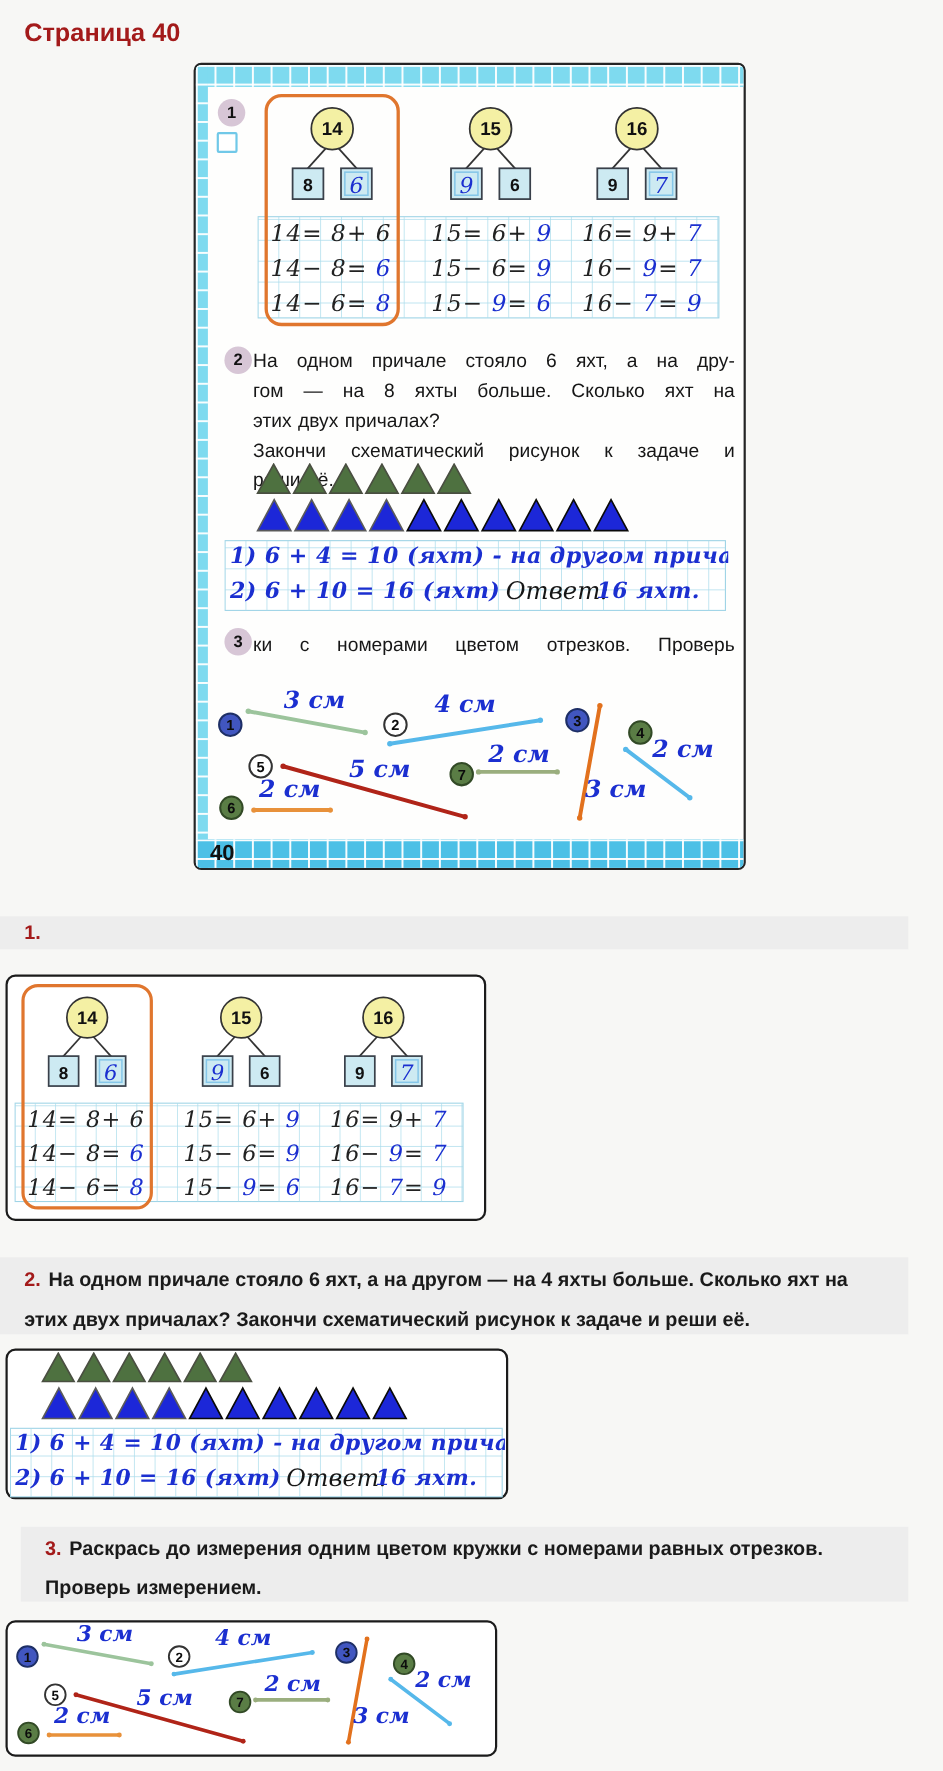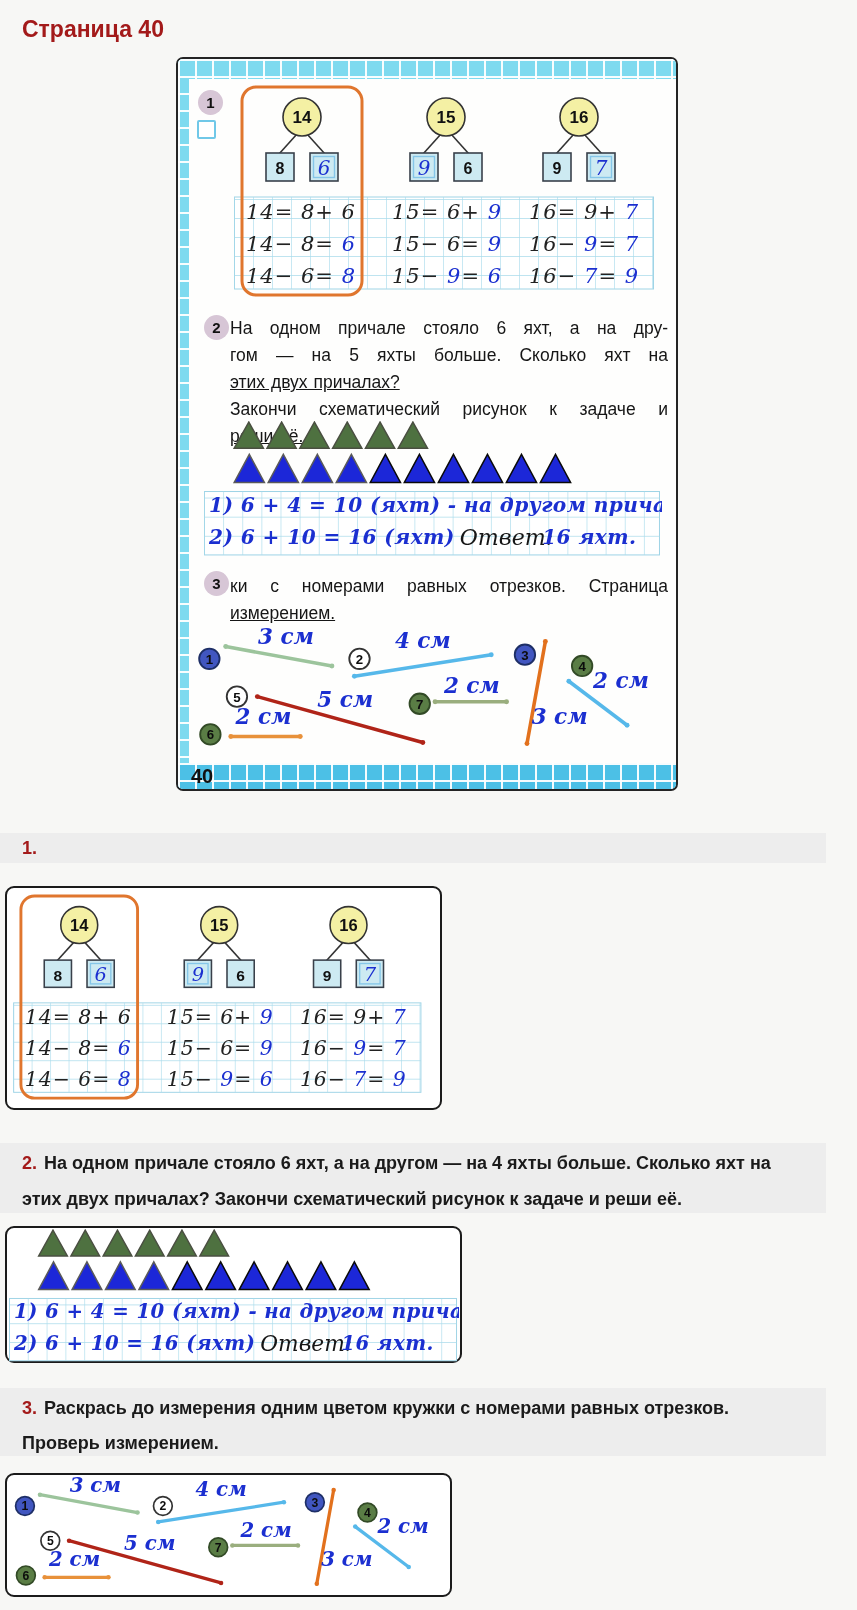--- a/index.html
+++ b/index.html
@@ -19,31 +19,31 @@
   .strip.left{left:0;top:0;bottom:0;width:11px;}
   .strip.bottom{left:0;right:0;bottom:0;height:26px;background-color:#4cc0e6;}
   .pgnum{position:absolute;left:13px;top:1px;font-size:20px;font-weight:bold;color:#111;line-height:24px;}
 
   .badge{position:absolute;width:25px;height:25px;border-radius:50%;background:#d7c6d6;
          color:#111;font-size:15px;font-weight:bold;text-align:center;line-height:25px;}
   .checkbox{position:absolute;width:15px;height:15px;border:2px solid #70c8e8;background:#fff;border-radius:2px;}
 
   .wbtext{position:absolute;font-size:17.5px;line-height:27px;color:#161616;word-spacing:1px;margin-top:12px;}
   .wbtext .ln{text-align:justify;text-align-last:justify;}
-  .wbtext .ln.last{text-align-last:left;text-decoration:underline;}
+  .wbtext .ln.last{text-align-last:left;}
 
   .figsvg{position:absolute;display:block;}
 
   
   .bar{position:absolute;left:0;right:0;background:#ededed;font-size:18px;font-weight:bold;
        color:#1a1a1a;box-sizing:border-box;}
   .bar .num{color:#a31a1a;margin-right:7px;}
   .bar1{top:833px;height:30px;line-height:30px;padding:0 22px;}
   .bar2{top:1143px;height:70px;line-height:36px;padding:2px 24px 0 22px;}
-  .bar3{top:1388px;height:68px;line-height:35px;padding:3px 28px 0 22px;}
+  .bar3{top:1388px;height:68px;line-height:35px;padding:3px 28px 0 22px;margin-left:19px;}
 
   
   .imgbox{position:absolute;background:#fff;border:2px solid #1b1b1b;border-radius:9px;box-sizing:border-box;}
   .box1{left:5px;top:886px;width:437px;height:224px;}
   .box2{left:5px;top:1226px;width:457px;height:137px;}
   .box3{left:5px;top:1473px;width:447px;height:124px;}
 </style>
 </head>
 <body>
 
@@ -106,21 +106,21 @@
         <text x="158" y="166" style="font-family:&quot;DejaVu Serif&quot;,serif;font-style:italic;font-size:21px;letter-spacing:1px;" text-anchor="start"><tspan fill="#222">15− 6= </tspan><tspan fill="#1b2fd0">9</tspan></text>
         <text x="295" y="166" style="font-family:&quot;DejaVu Serif&quot;,serif;font-style:italic;font-size:21px;letter-spacing:1px;" text-anchor="start"><tspan fill="#222">16− </tspan><tspan fill="#1b2fd0">9</tspan><tspan fill="#222">= </tspan><tspan fill="#1b2fd0">7</tspan></text>
         <text x="12" y="198" style="font-family:&quot;DejaVu Serif&quot;,serif;font-style:italic;font-size:21px;letter-spacing:1px;" text-anchor="start"><tspan fill="#222">14− 6= </tspan><tspan fill="#1b2fd0">8</tspan></text>
         <text x="158" y="198" style="font-family:&quot;DejaVu Serif&quot;,serif;font-style:italic;font-size:21px;letter-spacing:1px;" text-anchor="start"><tspan fill="#222">15− </tspan><tspan fill="#1b2fd0">9</tspan><tspan fill="#222">= </tspan><tspan fill="#1b2fd0">6</tspan></text>
         <text x="295" y="198" style="font-family:&quot;DejaVu Serif&quot;,serif;font-style:italic;font-size:21px;letter-spacing:1px;" text-anchor="start"><tspan fill="#222">16− </tspan><tspan fill="#1b2fd0">7</tspan><tspan fill="#222">= </tspan><tspan fill="#1b2fd0">9</tspan></text>
       </svg>
 
     <div class="badge" style="left:26px;top:256px;">2</div>
     <div class="wbtext" style="left:52px;top:244px;width:438px;">
         <div class="ln">На одном причале стояло 6 яхт, а на дру-</div>
-        <div class="ln">гом — на 5 яхты больше. Сколько яхт на</div>
+        <div class="ln">гом — на 8 яхты больше. Сколько яхт на</div>
         <div class="ln last">этих двух причалах?</div>
         <div class="ln">Закончи схематический рисунок к задаче и</div>
         <div class="ln last">реши её.</div>
       </div>
     <svg class="figsvg" id="fig2-wb" style="left:26px;top:362px;" width="458" height="136" viewBox="0 0 455 135">
         <defs>
           <pattern id="gqa" width="19" height="19" patternUnits="userSpaceOnUse">
             <path d="M19 0H0V19" fill="none" stroke="#aadcec" stroke-width="1.3"></path>
           </pattern>
         </defs>
@@ -143,22 +143,21 @@
         <rect x="0.5" y="70" width="452" height="63" fill="#fff" stroke="#9fd4e6"></rect>
         <rect x="0.5" y="70" width="452" height="63" fill="url(#gqa)"></rect>
         <text x="5" y="90" style="font-family:&quot;DejaVu Serif&quot;,serif;font-style:italic;font-size:20px;font-weight:bold;fill:#1b2fd0;letter-spacing:.4px;" text-anchor="start">1) 6 + 4 = 10 (яхт) - на другом причале.</text>
         <text x="5" y="122" style="font-family:&quot;DejaVu Serif&quot;,serif;font-style:italic;font-size:20px;font-weight:bold;fill:#1b2fd0;letter-spacing:.4px;" text-anchor="start">2) 6 + 10 = 16 (яхт)</text>
         <text x="254" y="123" style="font-family:&quot;DejaVu Serif&quot;,serif;font-style:italic;font-size:22px;fill:#161616;" text-anchor="start">Ответ:</text>
         <text x="336" y="122" style="font-family:&quot;DejaVu Serif&quot;,serif;font-style:italic;font-size:20px;font-weight:bold;fill:#1b2fd0;letter-spacing:.4px;" text-anchor="start">16 яхт.</text>
       </svg>
 
     <div class="badge" style="left:26px;top:512px;">3</div>
     <div class="wbtext" style="left:52px;top:502px;width:438px;">
-        <div class="ln">ки с номерами равных отрезков. Страница</div>
-        <div class="ln last">измерением.</div>
+        <div class="ln">ки с номерами цветом отрезков. Проверь</div>
       </div>
     <svg class="figsvg" id="fig3-wb" style="left:14px;top:566px;" width="480" height="133" viewBox="0 0 470 130">
         <g>
           <line x1="33" y1="21" x2="137" y2="40" stroke="#9cc49c" stroke-width="3.5" stroke-linecap="round"></line>
           <circle cx="33" cy="21" r="2.4" fill="#9cc49c"></circle>
           <circle cx="137" cy="40" r="2.4" fill="#9cc49c"></circle>
           <circle cx="17" cy="33" r="10" fill="#4156c0" stroke="#1e2f66" stroke-width="1.8"></circle>
           <text x="17" y="37.8" style="font-size:13px;font-weight:bold;fill:#0c0c0c;" text-anchor="middle">1</text>
           <text x="92" y="18" style="font-family:&quot;DejaVu Serif&quot;,serif;font-style:italic;font-size:21px;font-weight:bold;fill:#1b2fd0;" text-anchor="middle">3 см</text>
         </g>

